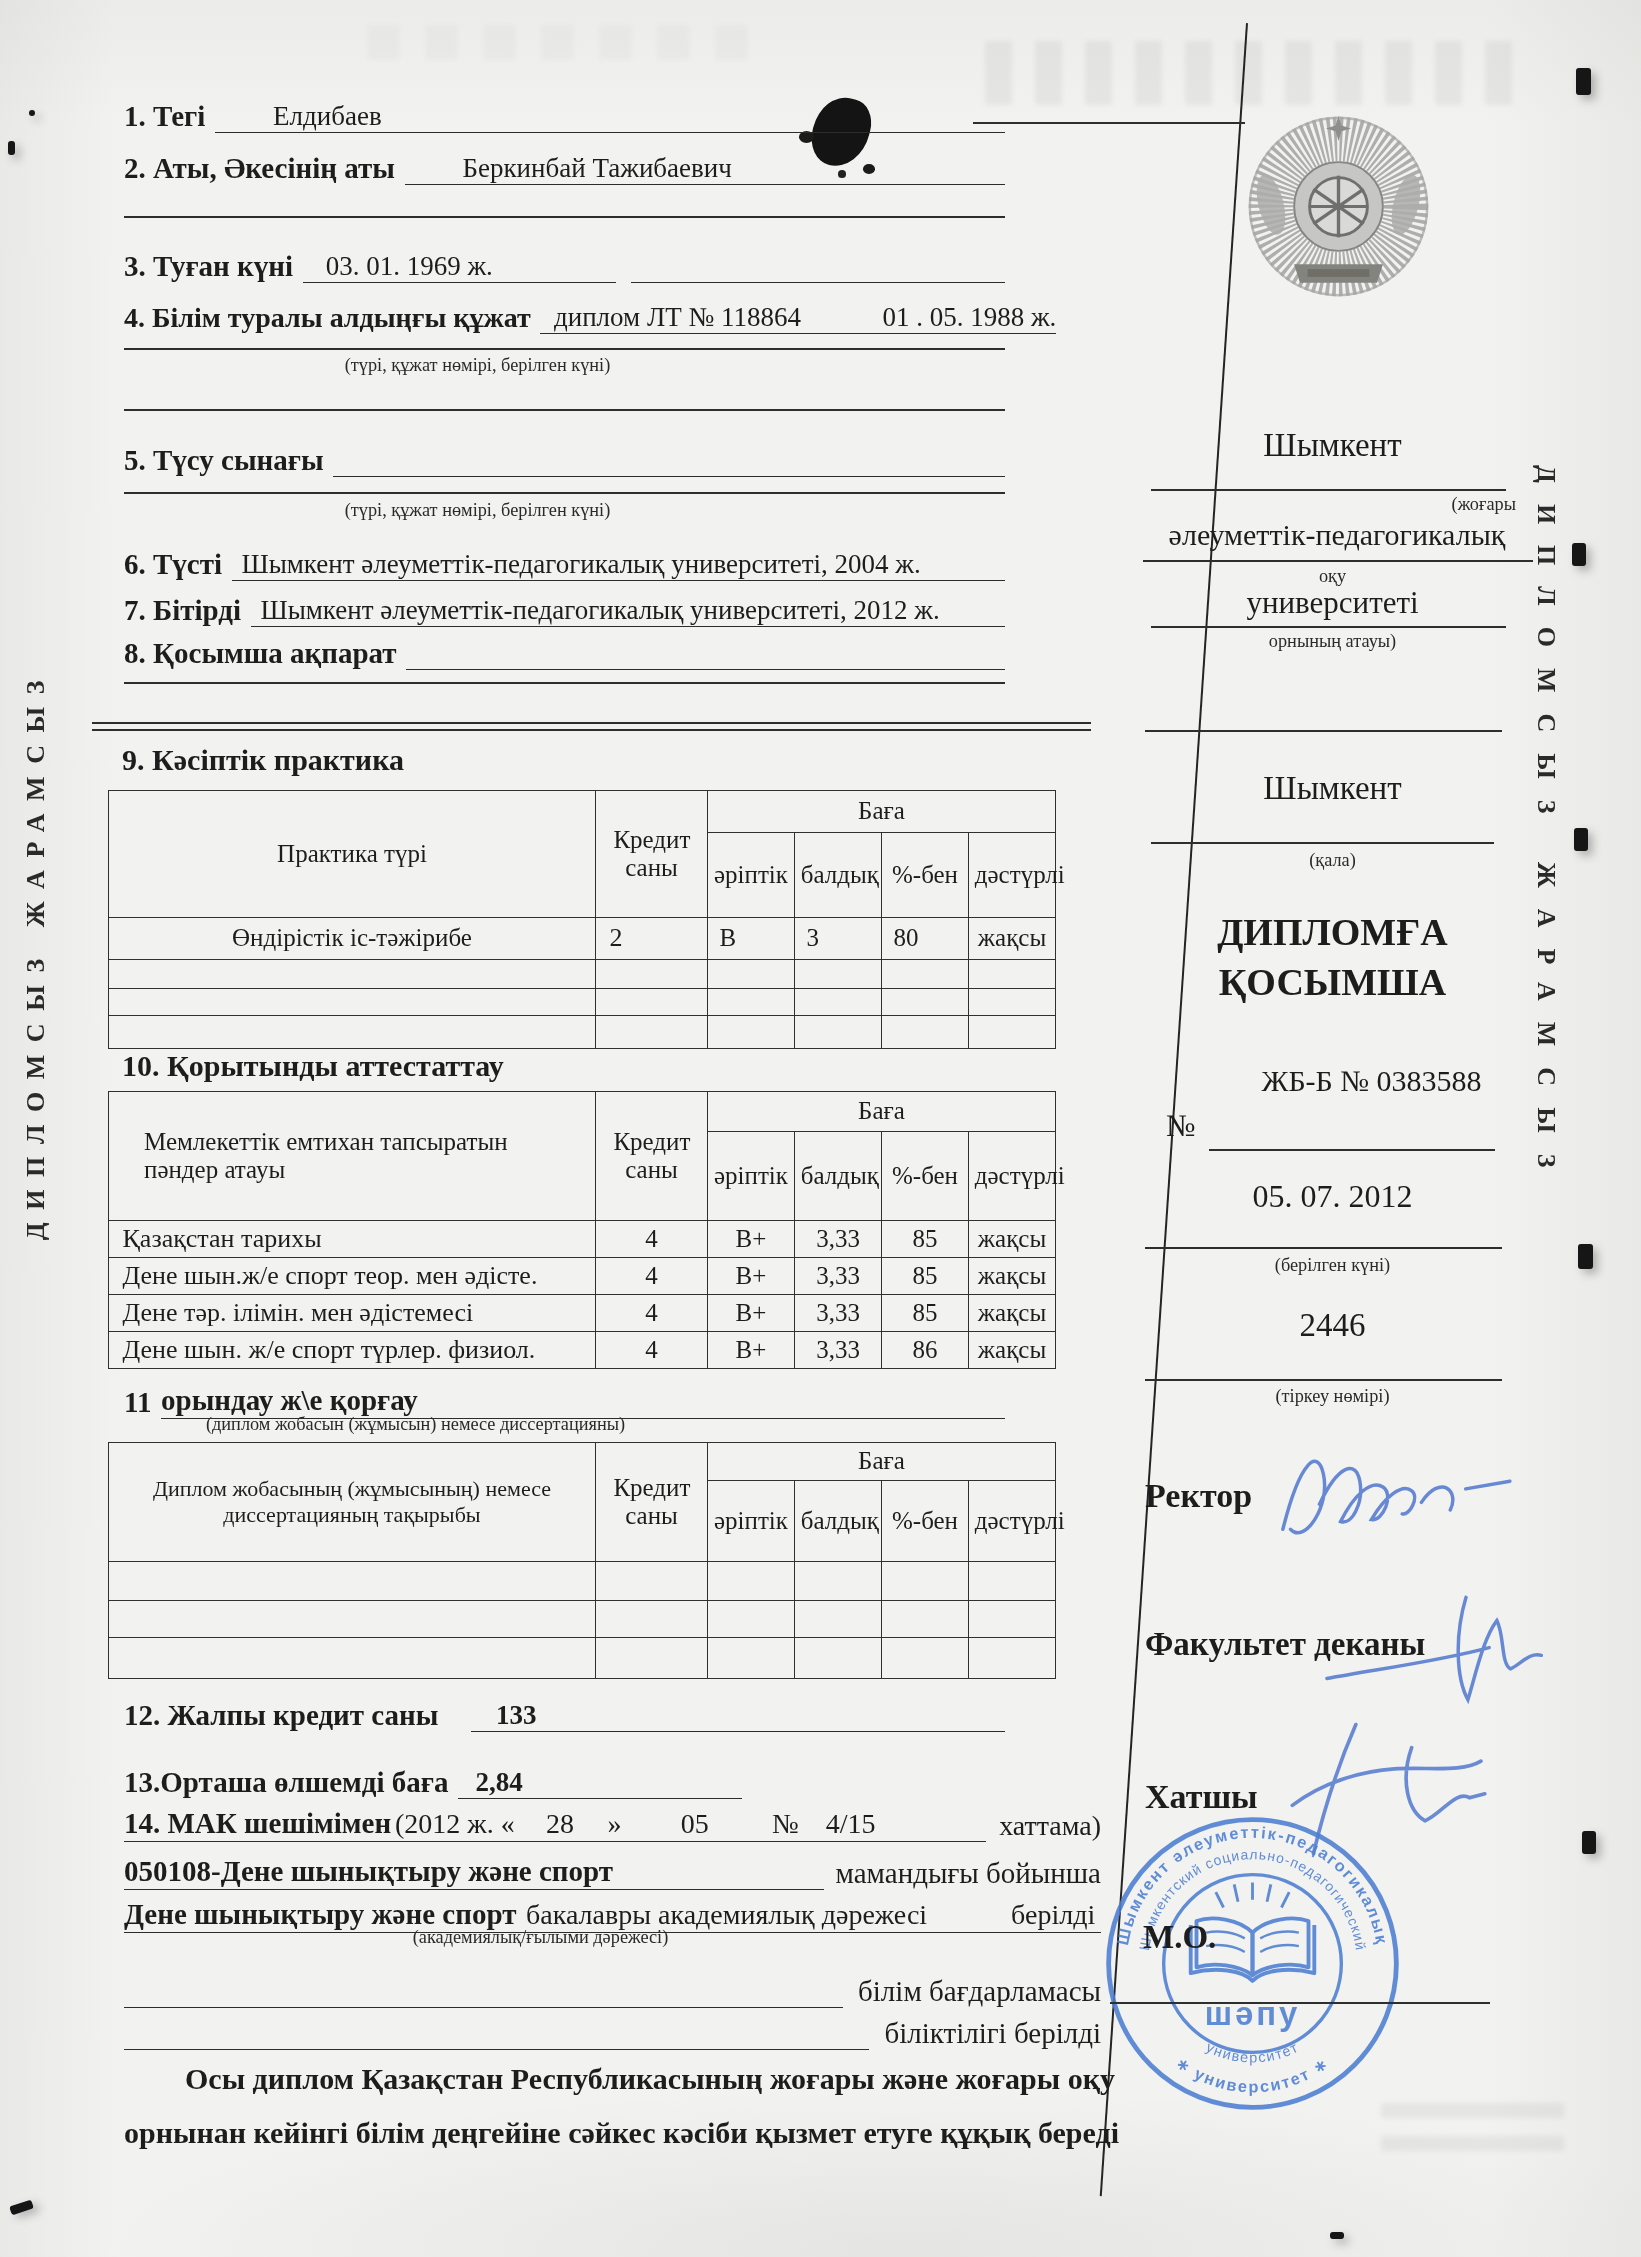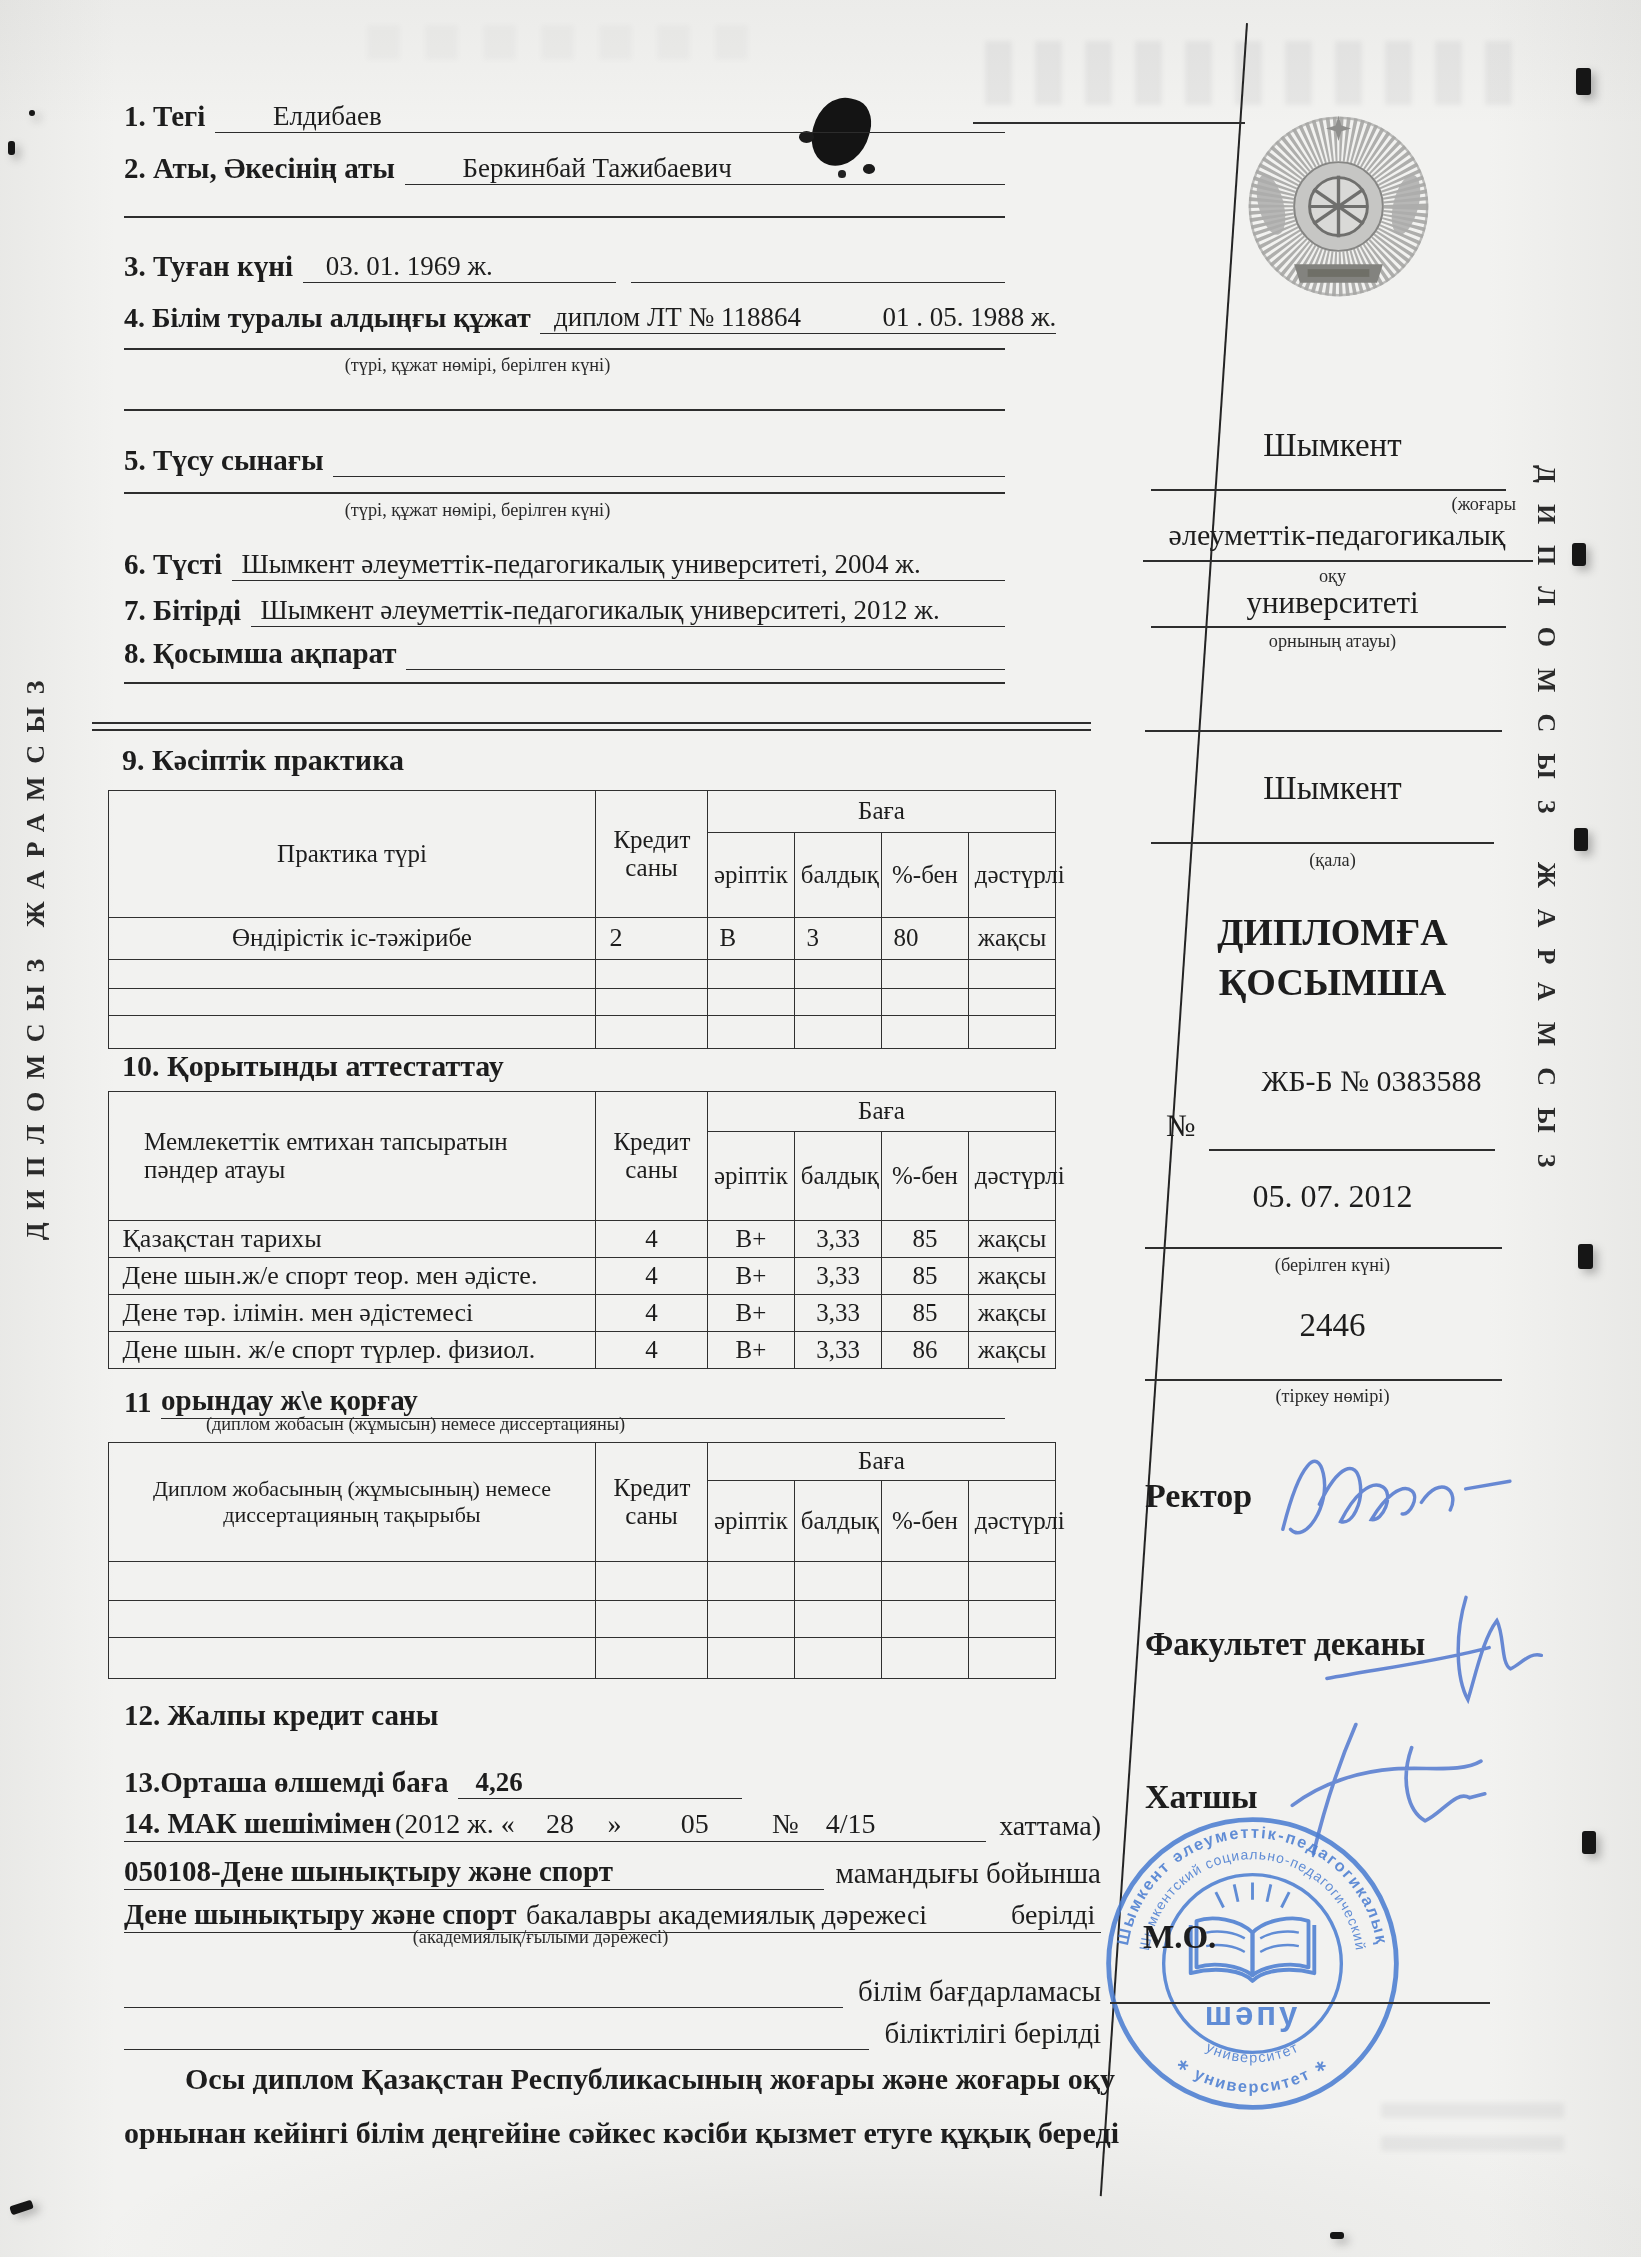--- a/index.html
+++ b/index.html
@@ -294,25 +294,26 @@
           <td></td>
           <td></td>
           <td></td>
           <td></td>
         </tr>
     </tbody>
   </table>
 
   <div class="fld" style="left:124px;top:1688px;width:881px;gap:23px;">
     <span class="lbl">12. Жалпы кредит саны</span>
+    <span class="fill" style="padding-left:25px;"><span class="b">133</span></span>
   </div>
 
   <div class="fld" style="left:124px;top:1755px;width:618px;">
     <span class="lbl">13.Орташа өлшемді баға</span>
-    <span class="fill" style="padding-left:17.4px;"><span class="b">4,26</span></span>
+    <span class="fill" style="padding-left:17.4px;"><span class="b">2,84</span></span>
   </div>
 
   <div class="fld" style="left:124px;top:1798px;width:977px;">
     <span class="seg b" style="font-size:29px;">14. МАК шешімімен</span>
     <span class="seg" style="font-size:28px;padding:0 3.9px;">(2012 ж. «</span>
     <span class="seg" style="width:83px;text-align:center;font-size:28px;margin-top:16px;">28</span>
     <span class="seg" style="font-size:28px;padding:0 5.8px;">»</span>
     <span class="seg" style="width:135px;text-align:center;font-size:28px;">05</span>
     <span class="seg" style="font-size:28px;padding:0 9.7px;">№</span>
     <span class="seg" style="flex:1;text-align:left;padding-left:17.4px;font-size:28px;">4/15</span>

